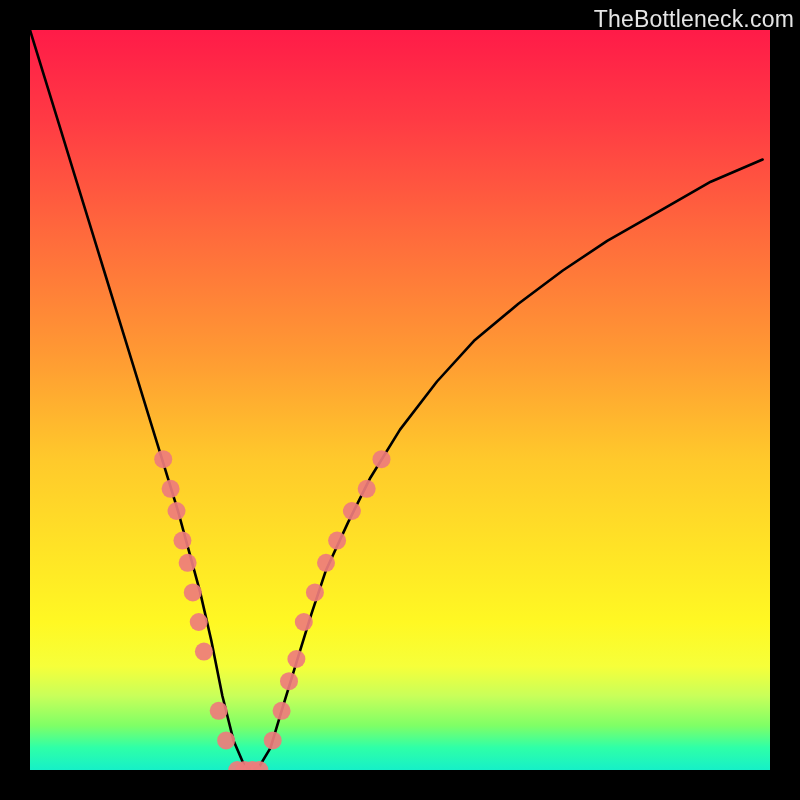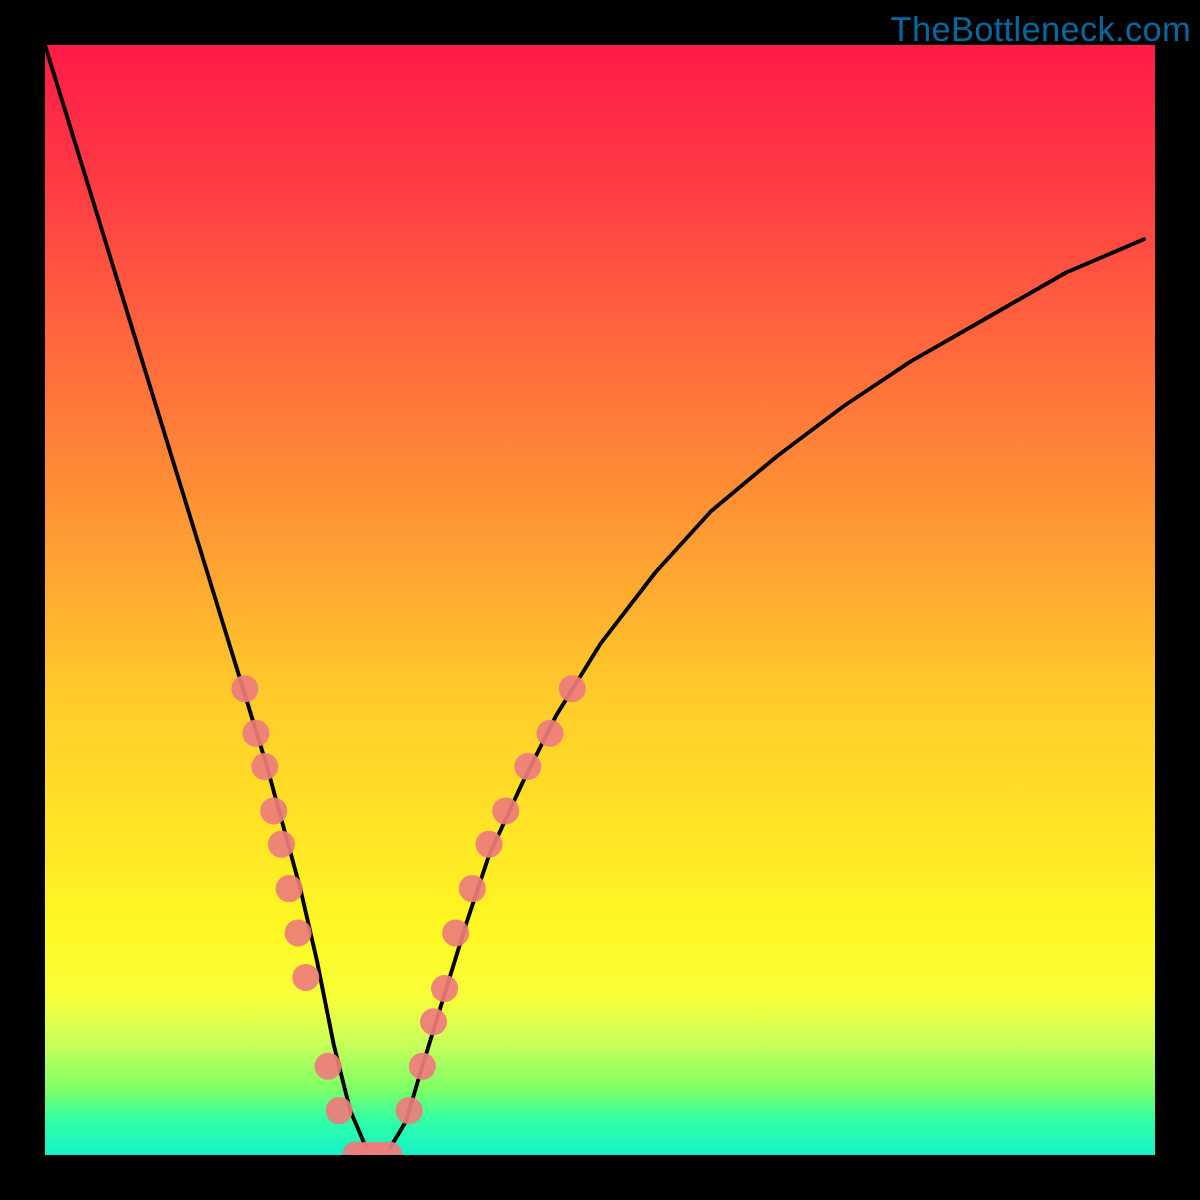--- a/index.html
+++ b/index.html
@@ -37,21 +37,21 @@
       #c8ff5a 90%,
       #7fff66 94%,
       #2effa8 97%,
       #16f0c8 100%
     );
   }
   .watermark {
     position: absolute;
     right: 6px;
     top: 6px;
-    color: #0369a1;
+    color: #e5e5e5;
     font-size: 23px;
     font-weight: 400;
     letter-spacing: 0.2px;
     user-select: none;
   }
   svg.overlay {
     position: absolute;
     left: 0;
     top: 0;
     width: 740px;

